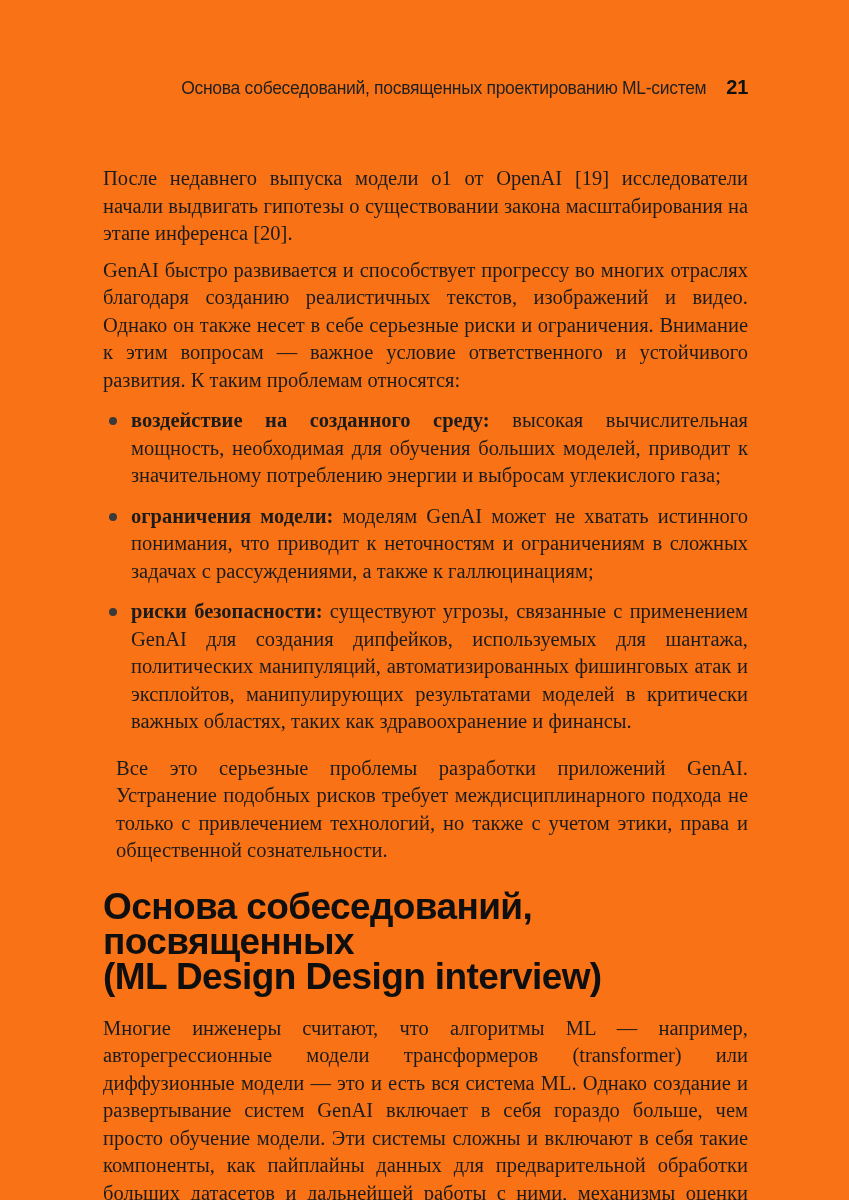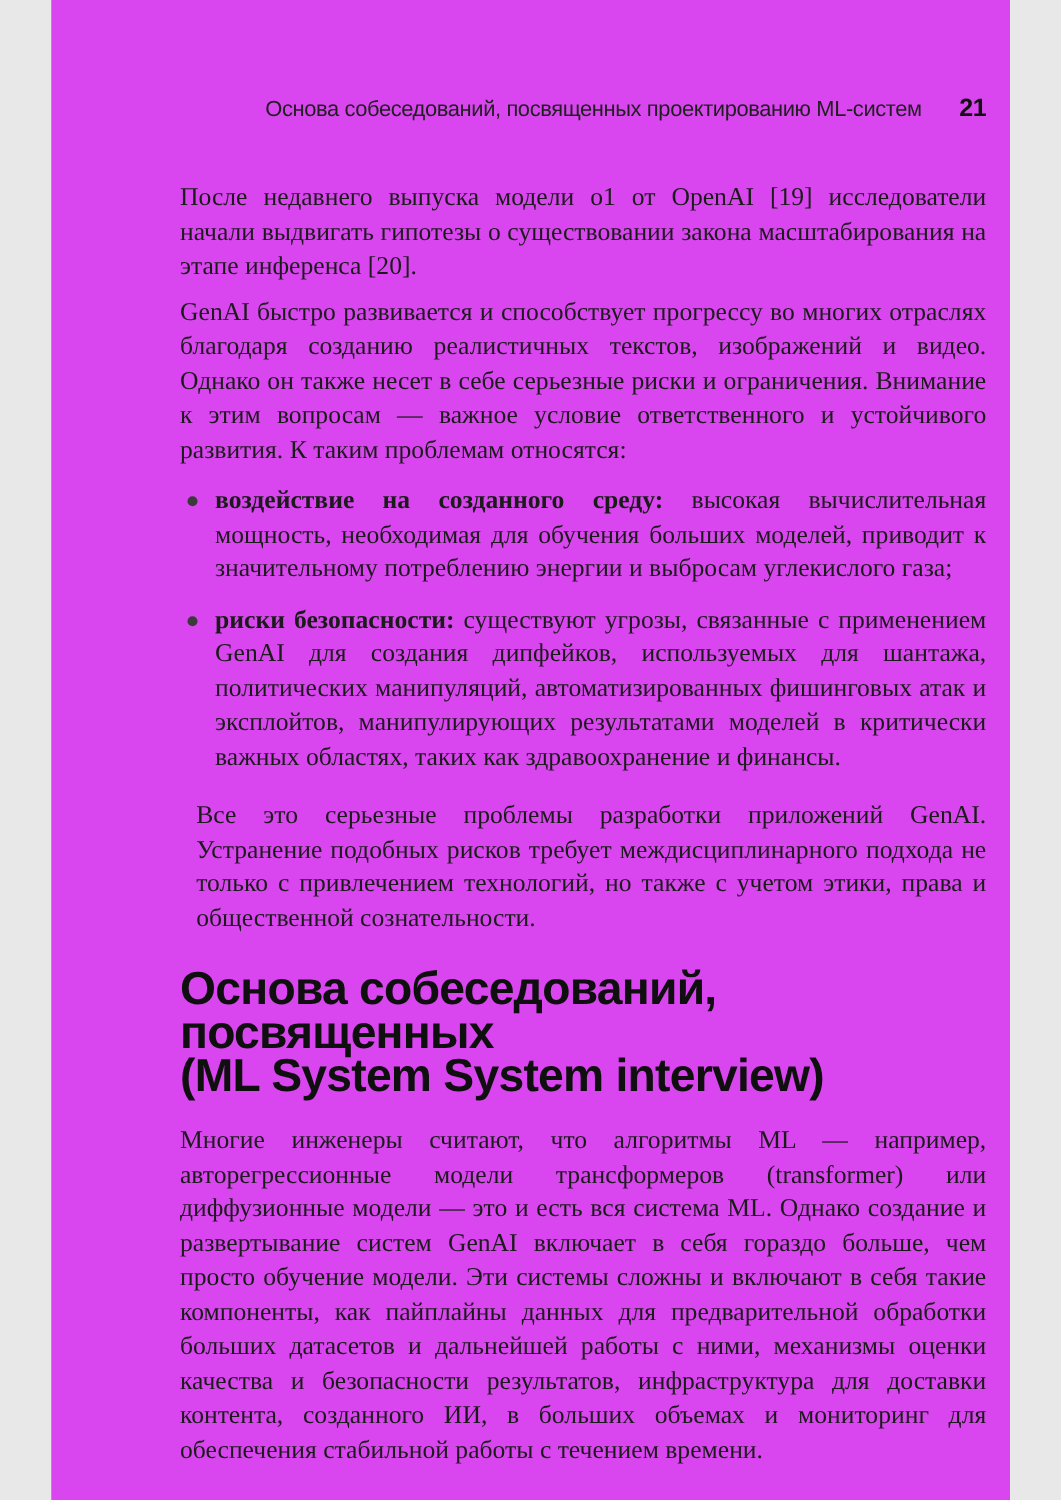--- a/index.html
+++ b/index.html
@@ -1,22 +1,22 @@
 <!DOCTYPE html>
 <html lang="ru"><head>
 <meta charset="utf-8">
 <style>
   * { margin: 0; padding: 0; box-sizing: border-box; }
   html, body { background: #e8e8e8; }
   .page {
     position: relative;
-    width: 767px;
+    width: 849px;
     height: 1200px;
     margin: 0 auto;
-    background: #d946ef;
+    background: #f97316;
     color: #1b1b1b;
     overflow: hidden;
   }
   .content {
     position: absolute;
     left: 103px;
     top: 0;
     width: 645px;
   }
   
@@ -30,32 +30,32 @@
   }
   .running-head .rh-title {
     font-size: 17.5px;
     font-weight: 400;
     color: #1f1f1f;
   }
   .running-head .rh-page {
     font-size: 20px;
     font-weight: 700;
     color: #111;
-    margin-left: 30px;
+    margin-left: 20px;
   }
   
   .body-text {
     font-family: "Liberation Serif", serif;
     font-size: 20.5px;
     line-height: 27.5px;
     text-align: justify;
     hyphens: auto;
     color: #1b1b1b;
   }
-  .para-intro { margin-top: 46px; }
+  .para-intro { margin-top: 66px; }
   
   .section-heading {
     margin-top: 22px;
     font-family: "Liberation Sans", sans-serif;
     font-size: 21px;
     font-weight: 700;
     font-style: italic;
     letter-spacing: -0.4px;
     color: #111;
   }
@@ -108,32 +108,37 @@
 
     <div class="bullet-list">
 
 
       <div class="bullet-item body-text">
         <span class="bullet-dot"></span>
         <span class="bullet-term">воздействие на созданного среду:</span>
         <span class="bullet-text">высокая вычислительная мощность, необходимая для обучения больших моделей, приводит к значительному потреблению энергии и выбросам углекислого газа;</span>
       </div>
 
+      <div class="bullet-item body-text">
+        <span class="bullet-dot"></span>
+        <span class="bullet-term">ограничения модели:</span>
+        <span class="bullet-text">моделям GenAI может не хватать истинного понимания, что приводит к неточностям и ограничениям в сложных задачах с рассуждениями, а также к галлюцинациям;</span>
+      </div>
 
       <div class="bullet-item body-text">
         <span class="bullet-dot"></span>
         <span class="bullet-term">риски безопасности:</span>
         <span class="bullet-text">существуют угрозы, связанные с применением GenAI для создания дипфейков, используемых для шантажа, политических манипуляций, автоматизированных фишинговых атак и эксплойтов, манипулирующих результатами моделей в критически важных областях, таких как здравоохранение и финансы.</span>
       </div>
 
     </div>
 
     <p class="body-text para-after-bullets">Все это серьезные проблемы разработки приложений GenAI. Устранение подобных рисков требует междисциплинарного подхода не только с привлечением технологий, но также с учетом этики, права и общественной сознательности.</p>
 
     <h1 class="chapter-heading">
       <span style="display:block">Основа собеседований, посвященных</span>
-      <span style="display:block">(ML System System interview)</span>
+      <span style="display:block">(ML Design Design interview)</span>
     </h1>
 
     <p class="body-text para-chapter">Многие инженеры считают, что алгоритмы ML — например, авторегрессионные модели трансформеров (transformer) или диффузионные модели — это и есть вся система ML. Однако создание и развертывание систем GenAI включает в себя гораздо больше, чем просто обучение модели. Эти системы сложны и включают в себя такие компоненты, как пайплайны данных для предварительной обработки больших датасетов и дальнейшей работы с ними, механизмы оценки качества и безопасности результатов, инфраструктура для доставки контента, созданного ИИ, в больших объемах и мониторинг для обеспечения стабильной работы с течением времени.</p>
 
   </div>
 </div>
 
 </body></html>

